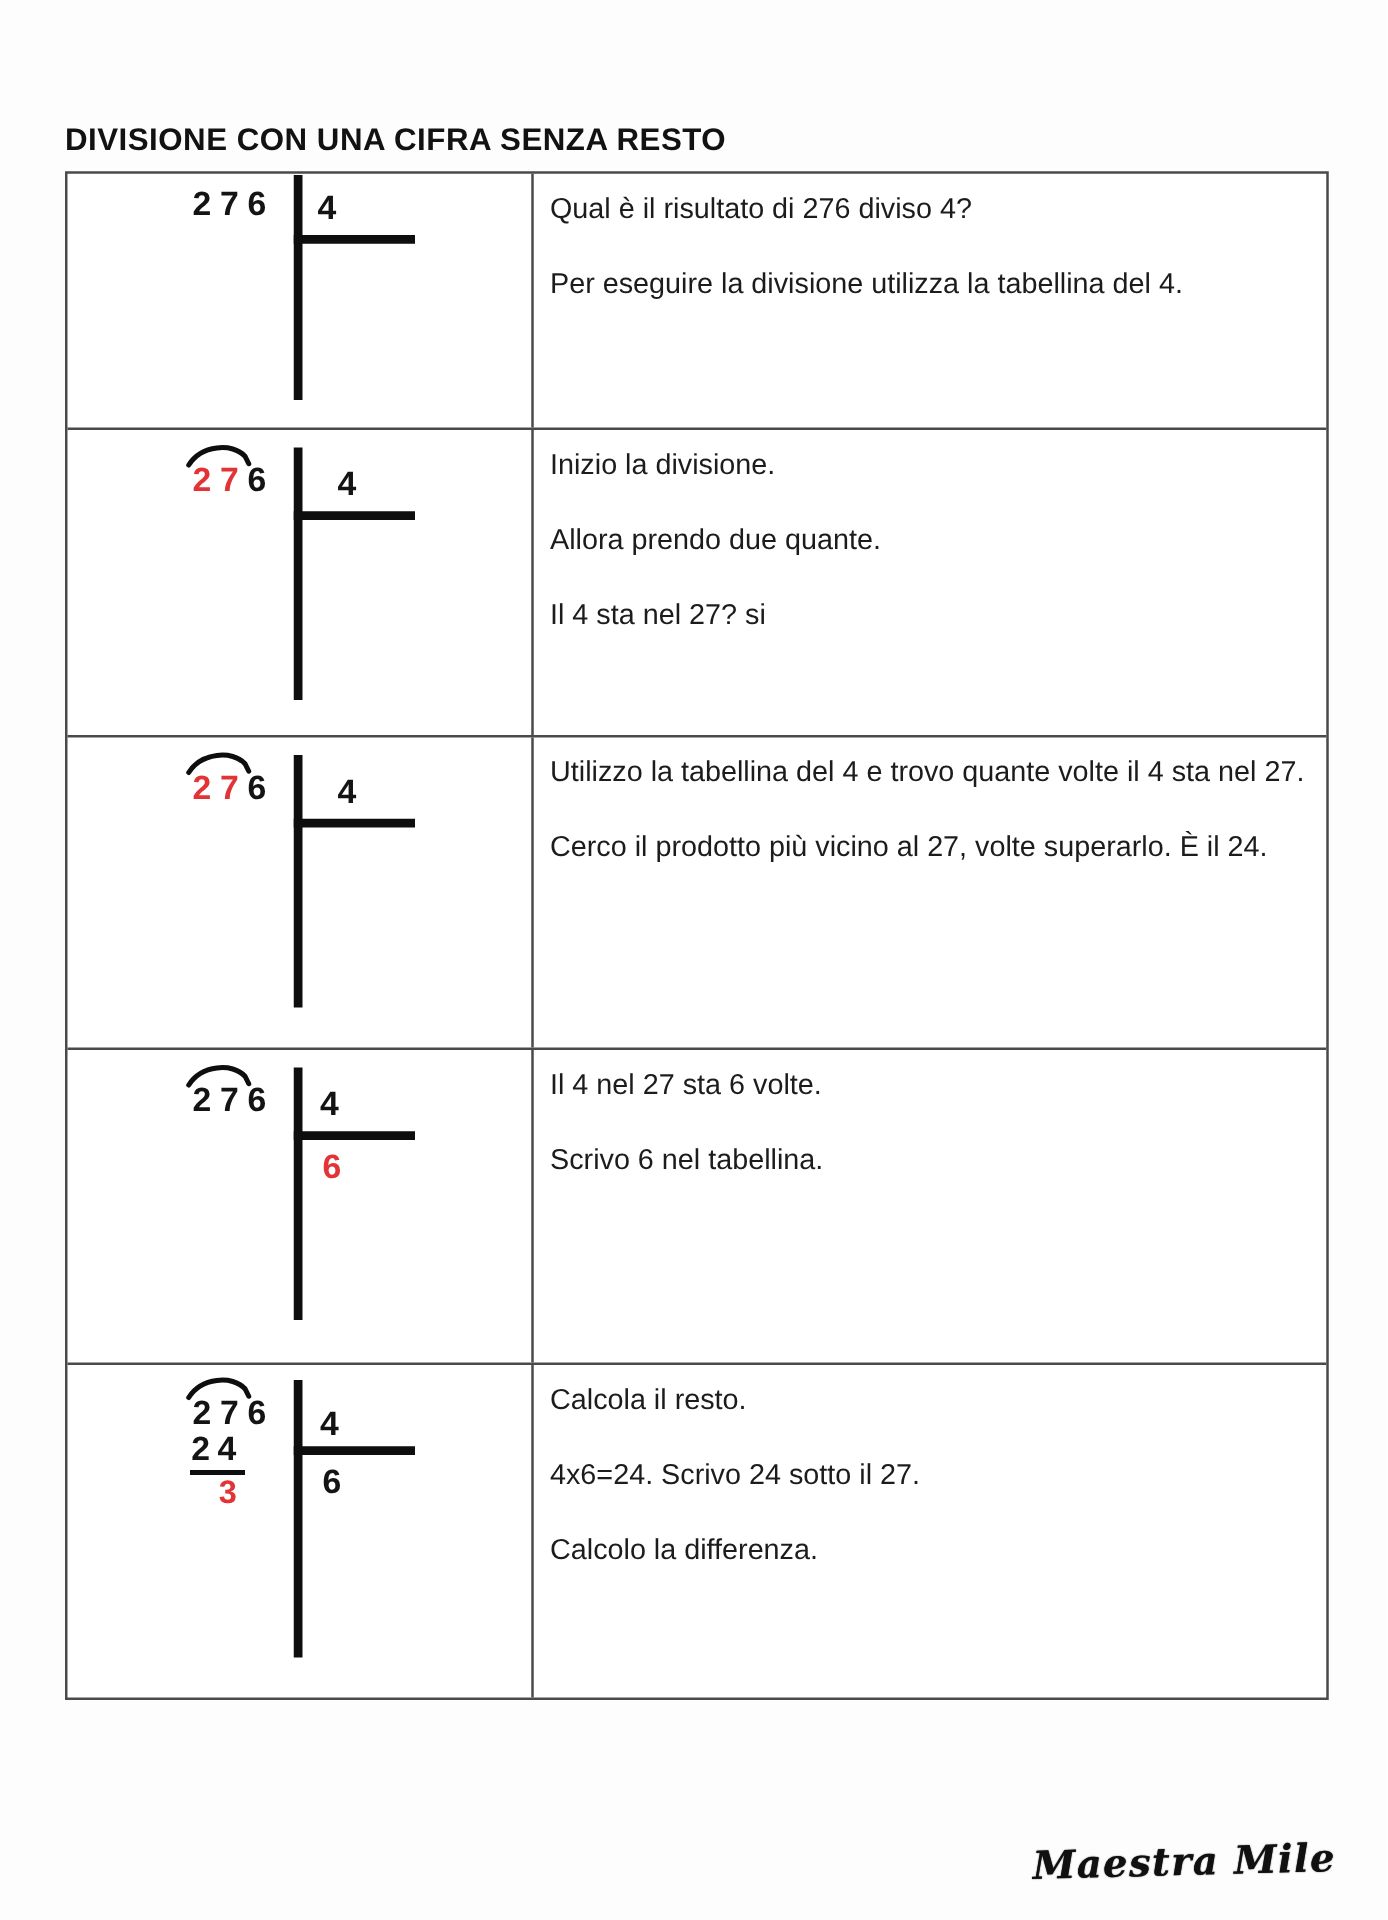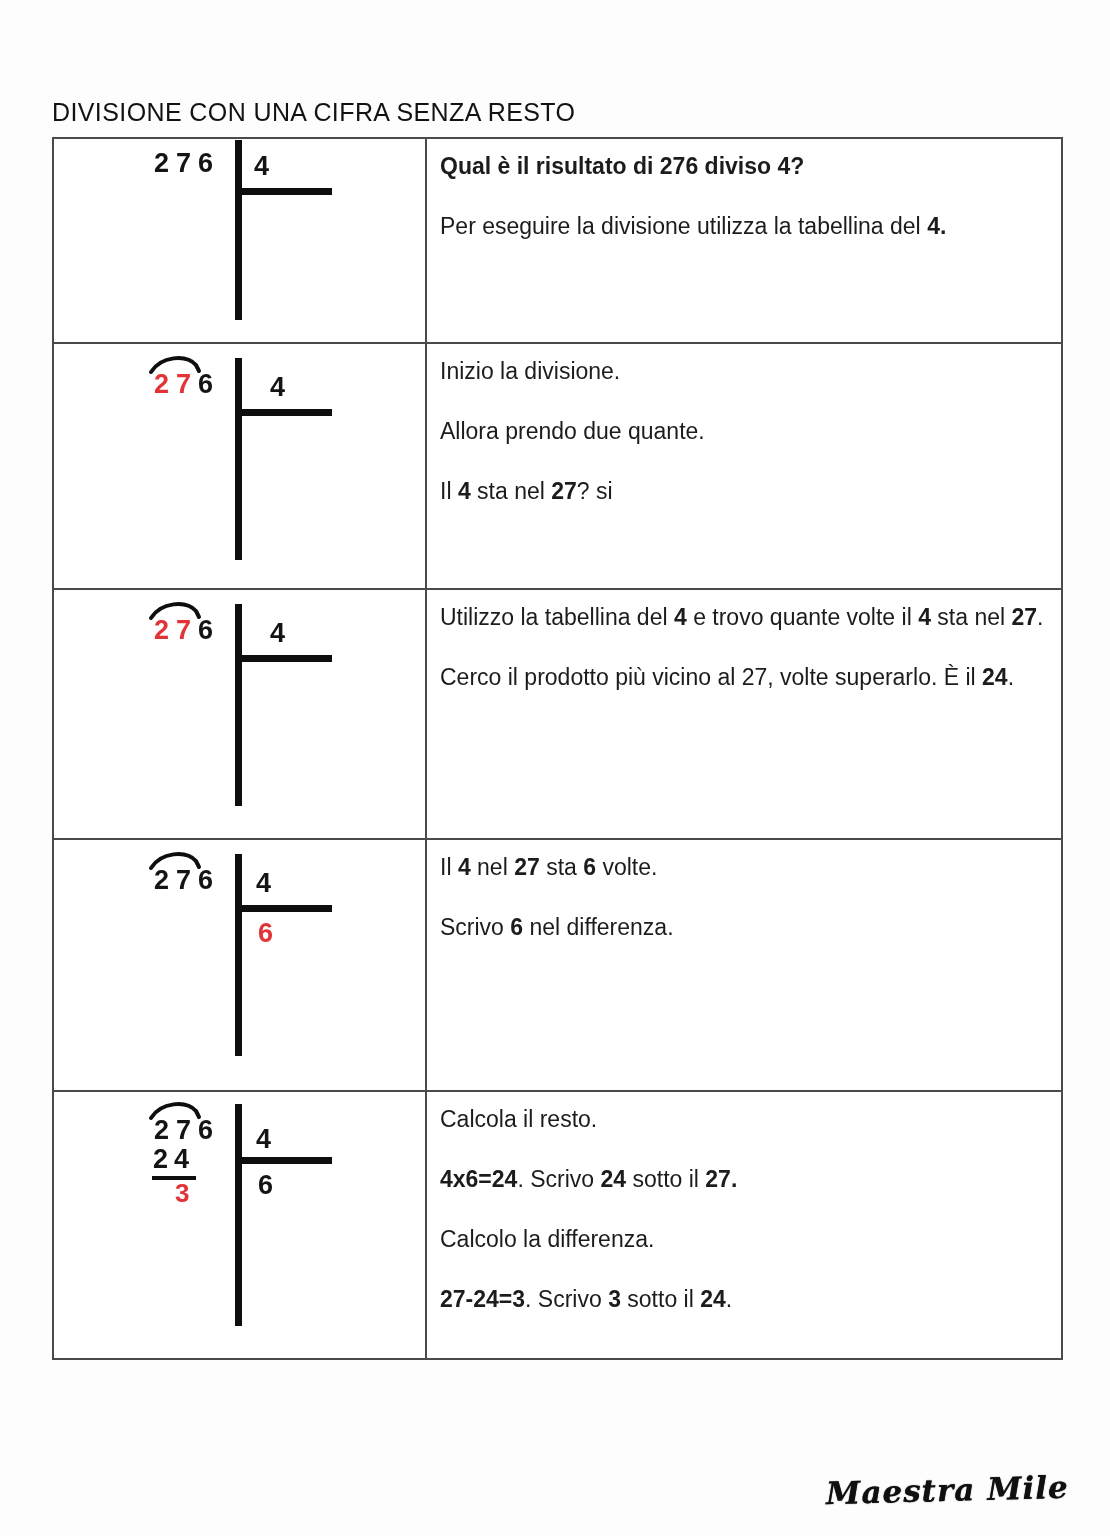--- a/index.html
+++ b/index.html
@@ -6,40 +6,40 @@
   * { box-sizing: border-box; }
   html,body { margin:0; padding:0; }
   body {
     width:1110px; height:1536px; position:relative;
     background:#fdfdfd; color:var(--ink);
     font-family:"Liberation Sans", sans-serif;
     overflow:hidden;
   }
   .title {
     position:absolute; left:52px; top:81px;
-    font-size:25px; font-weight:normal; letter-spacing:.4px;
+    font-size:25px; font-weight:bold; letter-spacing:.4px;
     color:#121212;
   }
   .table {
     position:absolute; left:52px; top:137px; width:1011px;
     border:2px solid var(--border); background:#fff;
   }
   .row { display:flex; border-top:2px solid var(--border); }
   .row:first-child { border-top:none; }
   .row.r1 { height:203px; }
   .row.r2 { height:246px; }
   .row.r3 { height:250px; }
   .row.r4 { height:252px; }
   .row.r5 { height:268px; }
 
   .cell { min-width:0; }
   .diagram { width:373px; flex:none; position:relative; border-right:2px solid var(--border); }
   .textcell { flex:1; padding:13px 14px 0 13px; }
   .textcell p { margin:0 0 31px 0; font-size:23px; line-height:29px; color:#1c1c1c; }
-  .textcell .b { font-weight:bold;text-align:right; }
+  .textcell .b { font-weight:normal;text-align:right; }
 
   
   .arc { position:absolute; left:94px; top:10px; width:54px; height:22px; }
   .dividend {
     position:absolute; left:100px; top:27px;
     font-size:27px; font-weight:bold; letter-spacing:7px; line-height:1; white-space:nowrap;
   }
   .dividend .red { color:var(--red); }
   .vline { position:absolute; left:181px; top:14px; width:7px; height:202px; background:#0e0e0e; }
   .hline { position:absolute; left:181px; top:65px; width:97px; height:7px; background:#0e0e0e; }
@@ -136,38 +136,37 @@
       </svg>
       <div class="dividend"><span>2</span><span>7</span><span>6</span></div>
 
       <div class="vline"></div>
       <div class="hline"></div>
       <div class="divisor">4</div>
       <div class="quotient red">6</div>
     </div>
     <div class="cell textcell">
         <p><span>Il </span><span class="b">4</span><span> nel </span><span class="b">27</span><span> sta </span><span class="b">6</span><span> volte.</span></p>
-        <p><span>Scrivo </span><span class="b">6</span><span> nel differenza.</span></p>
+        <p><span>Scrivo </span><span class="b">6</span><span> nel tabellina.</span></p>
       </div>
   </div>
     <div class="row r5">
     <div class="cell diagram">
       <svg class="arc" viewBox="0 0 54 22">
         <path d="M3 18 C 13 2, 38 0, 48 11 l 3 6" fill="none" stroke="#0e0e0e" stroke-width="4" stroke-linecap="round"></path>
       </svg>
       <div class="dividend"><span>2</span><span>7</span><span>6</span></div>
       <div class="product">24</div>
       <div class="remainder red">3</div>
       <div class="vline"></div>
       <div class="hline"></div>
       <div class="divisor">4</div>
       <div class="quotient">6</div>
     </div>
     <div class="cell textcell">
         <p><span>Calcola il resto.</span></p>
         <p><span class="b">4x6=24</span><span>. Scrivo </span><span class="b">24</span><span> sotto il </span><span class="b">27.</span></p>
         <p><span>Calcolo la differenza.</span></p>
-        <p><span class="b">27-24=3</span><span>. Scrivo </span><span class="b">3</span><span> sotto il </span><span class="b">24</span><span>.</span></p>
       </div>
   </div>
   </div>
 
 <div class="signature">Maestra Mile</div>
 
 </body></html>

